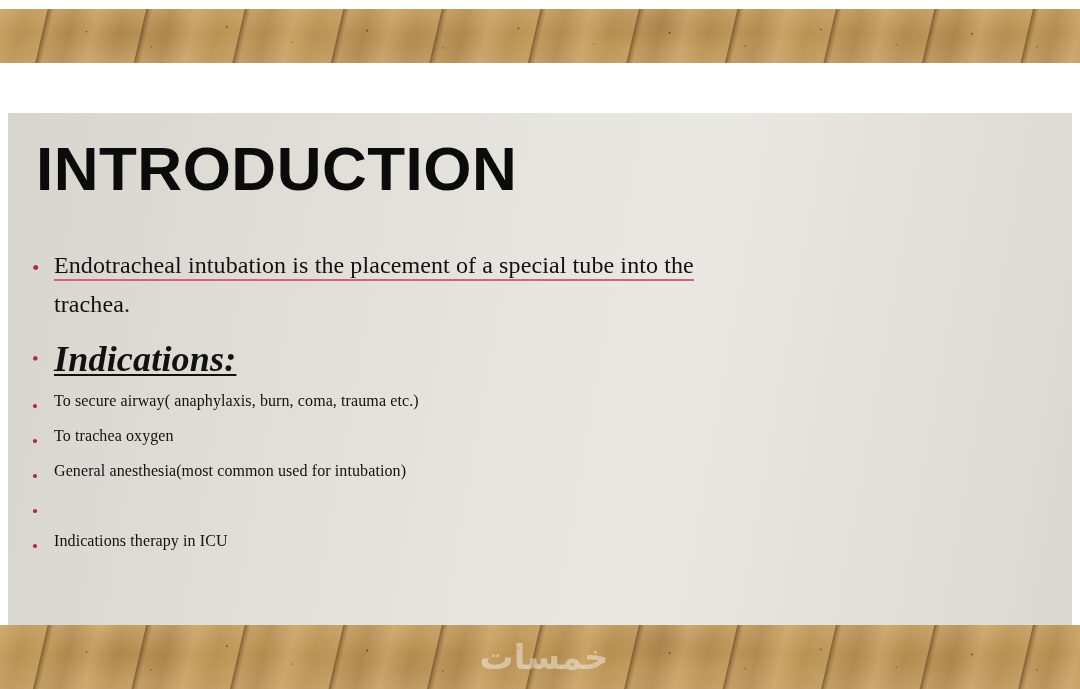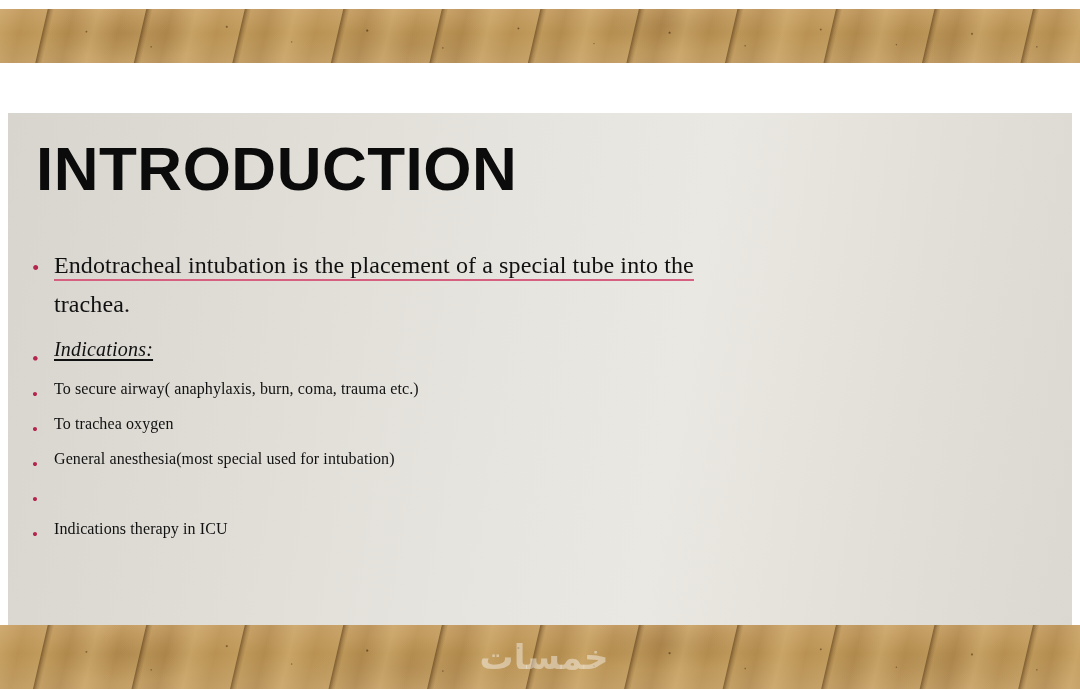--- a/index.html
+++ b/index.html
@@ -168,22 +168,22 @@
   }
   .uline-red {
     border-bottom: 2px solid #d6607f;
     padding-bottom: 1px;
   }
 
   
   .row-head { margin-top: 14px; margin-bottom: 10px; }
   .row-head .dot { font-size: 19px; padding-top: 11px; width: 22px; }
   .row-head .btext {
-    font-size: 20px;
-    font-weight: 400;
+    font-size: 36px;
+    font-weight: 700;
     font-style: italic;
     text-decoration: underline;
     text-decoration-thickness: 2px;
     text-underline-offset: 3px;
     letter-spacing: 0.2px;
   }
 
   
   .row-sub { margin-bottom: 10px; }
   .row-sub .dot { font-size: 17px; padding-top: 8px; width: 22px; }
@@ -226,21 +226,21 @@
         <span class="btext">To secure airway( anaphylaxis, burn, coma, trauma etc.)</span>
       </div>
 
       <div class="bullet-row row-sub">
         <span class="dot">•</span>
         <span class="btext">To trachea oxygen</span>
       </div>
 
       <div class="bullet-row row-sub">
         <span class="dot">•</span>
-        <span class="btext">General anesthesia(most special used for intubation)</span>
+        <span class="btext">General anesthesia(most common used for intubation)</span>
       </div>
 
       <div class="bullet-row row-sub">
         <span class="dot">•</span>
       </div>
 
       <div class="bullet-row row-sub">
         <span class="dot">•</span>
         <span class="btext">Indications therapy in ICU</span>
       </div>

